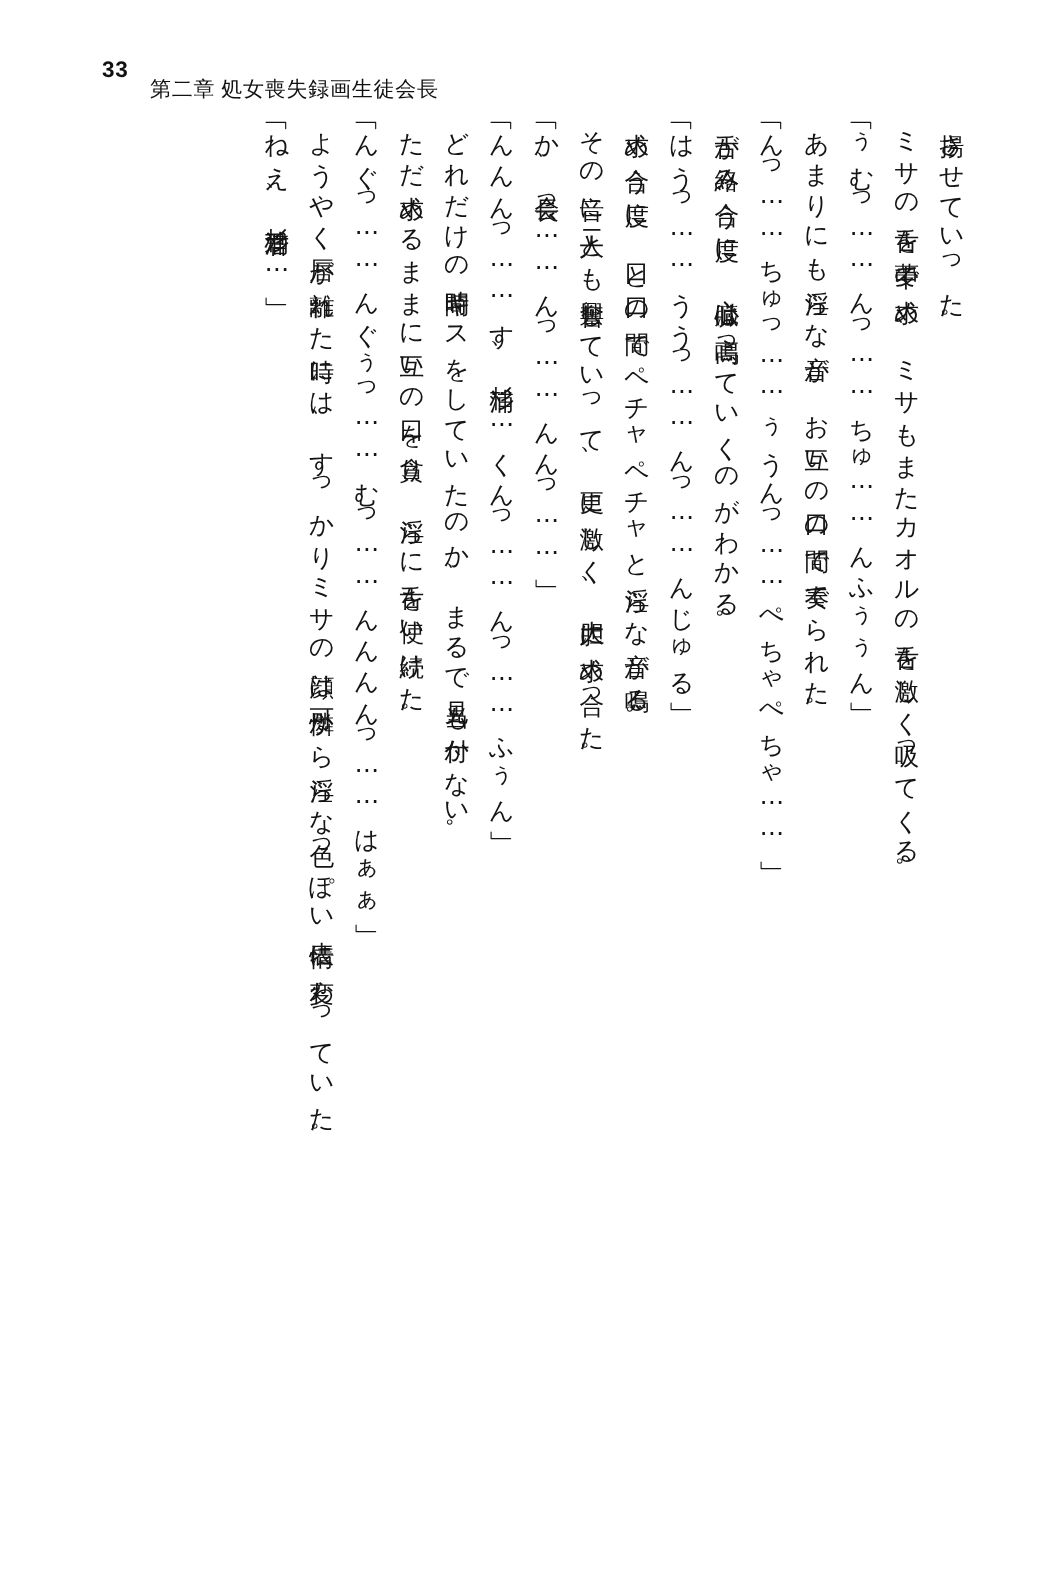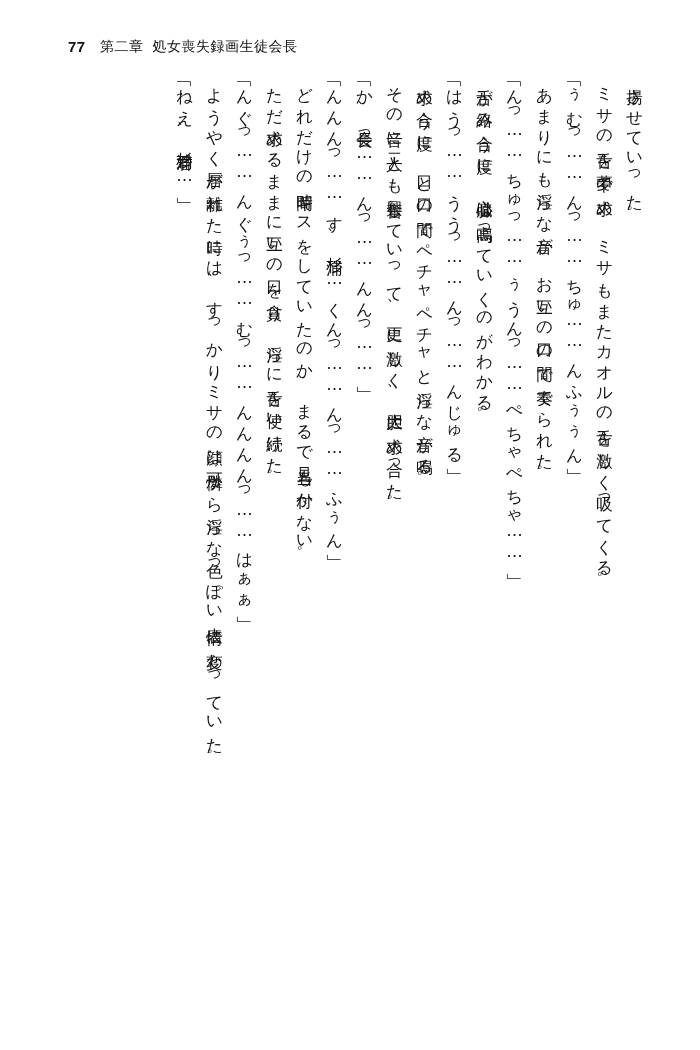--- a/index.html
+++ b/index.html
@@ -41,24 +41,24 @@
     top: 0;
     font-size: 15px;
     font-weight: bold;
     letter-spacing: 0.5px;
     line-height: 26px;
     font-family: "Liberation Sans", "DejaVu Sans", sans-serif;
   }
   .chapter-title {
     position: absolute;
     left: 100px;
-    top: 0;
+    top: 14px;
     font-size: 14px;
     line-height: 26px;
-    font-family: Liberation Mono, monospace;
+    font-family: Liberation Serif, serif;
     letter-spacing: 0.5px;
     white-space: nowrap;
   }
 
   
   .body-area {
     position: absolute;
     right: 58px;
     top: 76px;
     width: 560px;
@@ -88,21 +88,21 @@
   .vline.quote {
     letter-spacing: 2.1px;
   }
 </style>
 </head>
 <body>
 
 <div class="page">
 
   <div class="header">
-    <div class="page-number">77</div>
+    <div class="page-number">33</div>
     <div class="chapter-title">第二章 処女喪失録画生徒会長</div>
   </div>
 
   <div class="body-area">
     <div class="vline">揚させていった。</div>
     <div class="vline">ミサの舌を夢中で求め、ミサもまたカオルの舌を激しく吸ってくる。</div>
     <div class="vline quote">「ぅむっ……んっ……ちゅ……んふぅぅん」</div>
     <div class="vline">あまりにも淫らな音が、お互いの口の間で奏でられた。</div>
     <div class="vline quote">「んっ……ちゅっ……ぅうんっ……ぺちゃぺちゃ……」</div>
     <div class="vline">舌が絡み合う度に、心臓は高鳴っていくのがわかる。</div>

